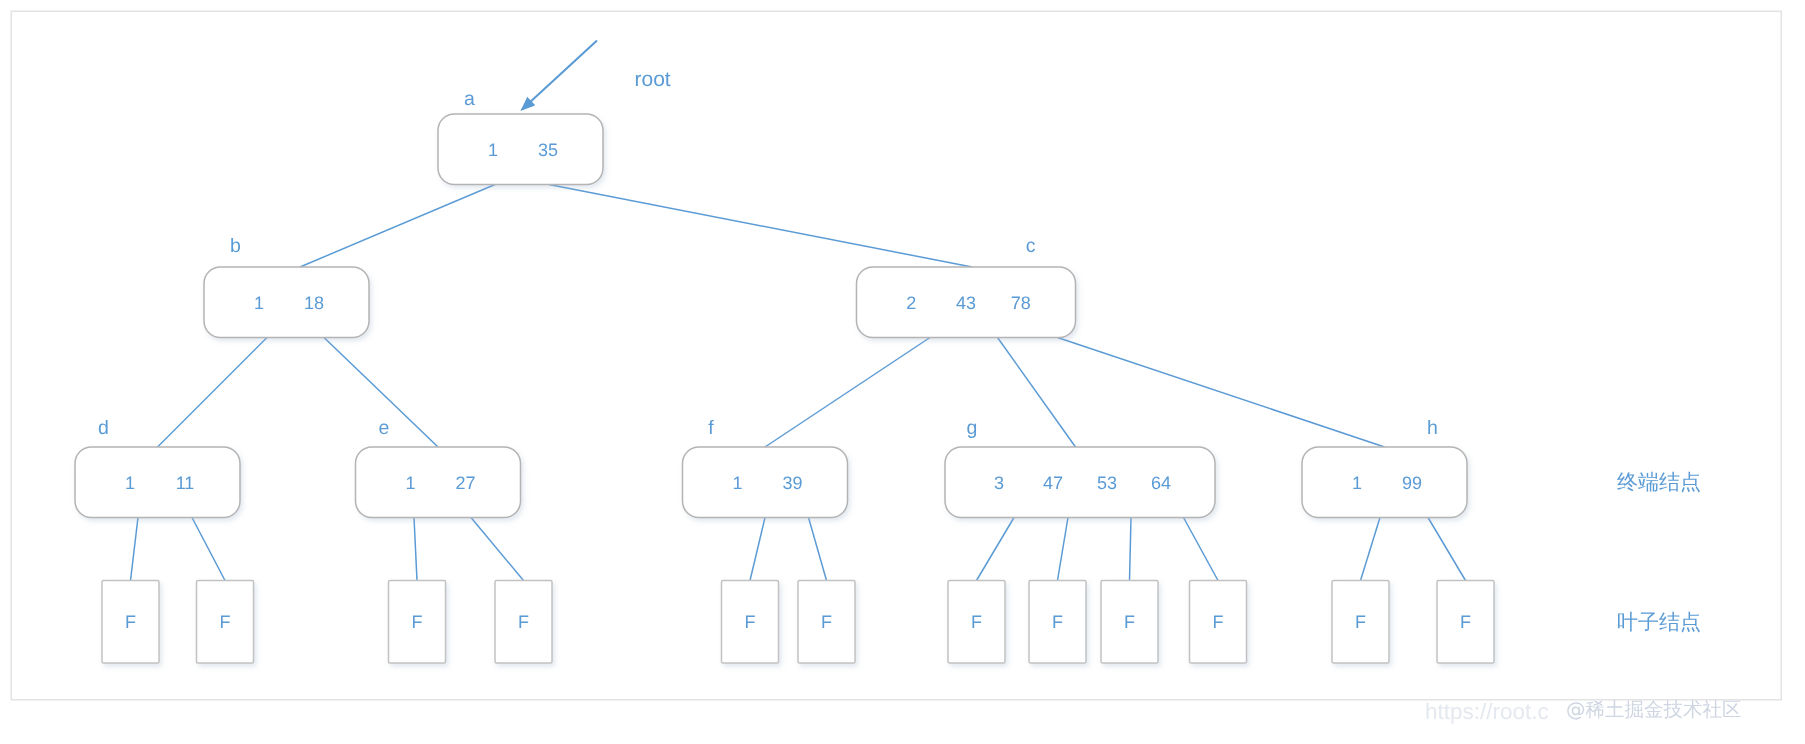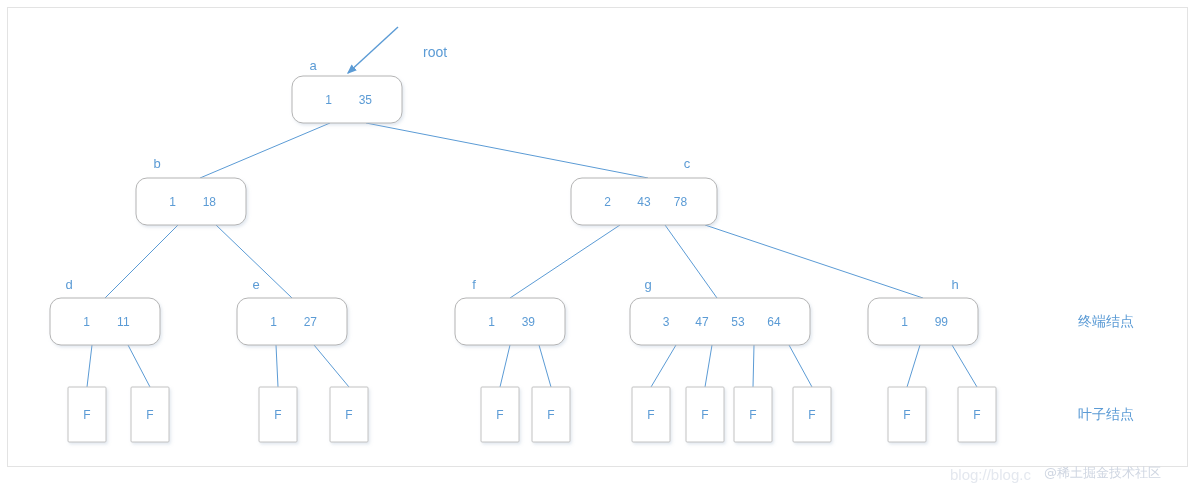--- a/index.html
+++ b/index.html
@@ -244,15 +244,15 @@
     <g id="root-arrow-group">
         <line x1="398" y1="27" x2="348" y2="73" class="root-arrow-line" marker-end="url(#arrowhead)"></line>
         <text x="423" y="57" class="root-text">root</text>
       </g>
     <g id="side-labels-group">
         <text x="1078" y="326" class="side-label">终端结点</text>
         <text x="1078" y="419" class="side-label">叶子结点</text>
       </g>
   </svg>
 
-  <div id="watermark-url">blog://blog.c</div>
+  <div id="watermark-url">https://root.c</div>
   <div id="watermark-brand">@稀土掘金技术社区</div>
 </div>
 
 </body></html>

